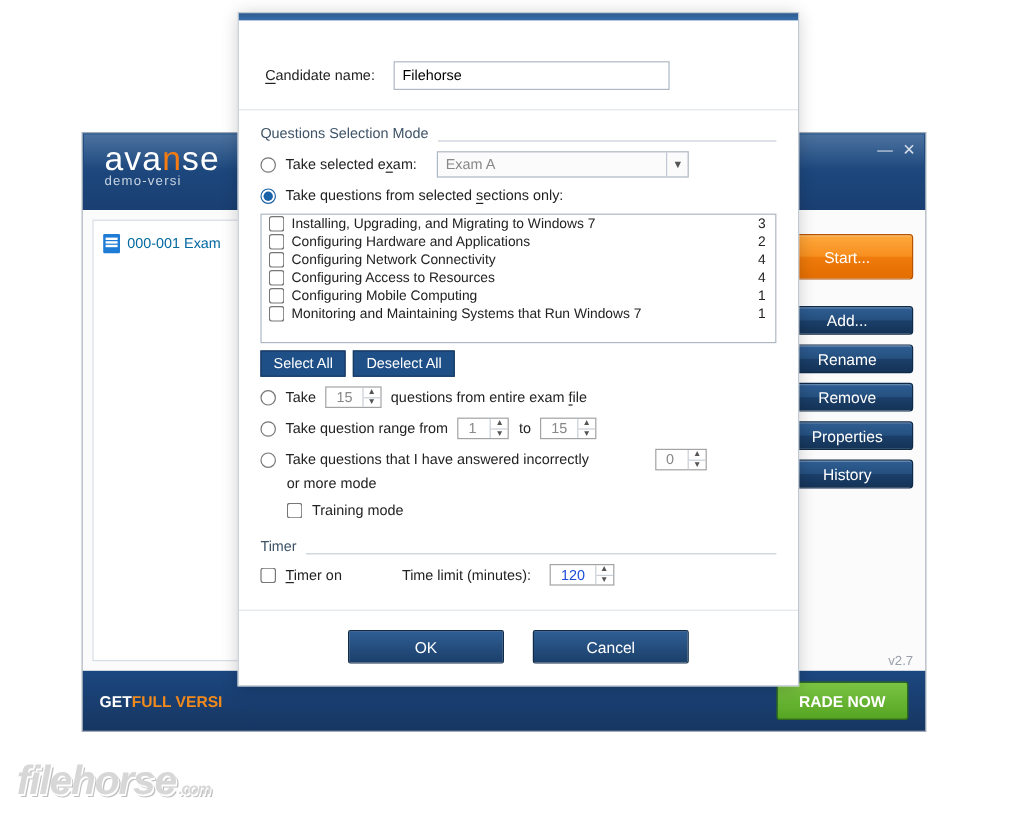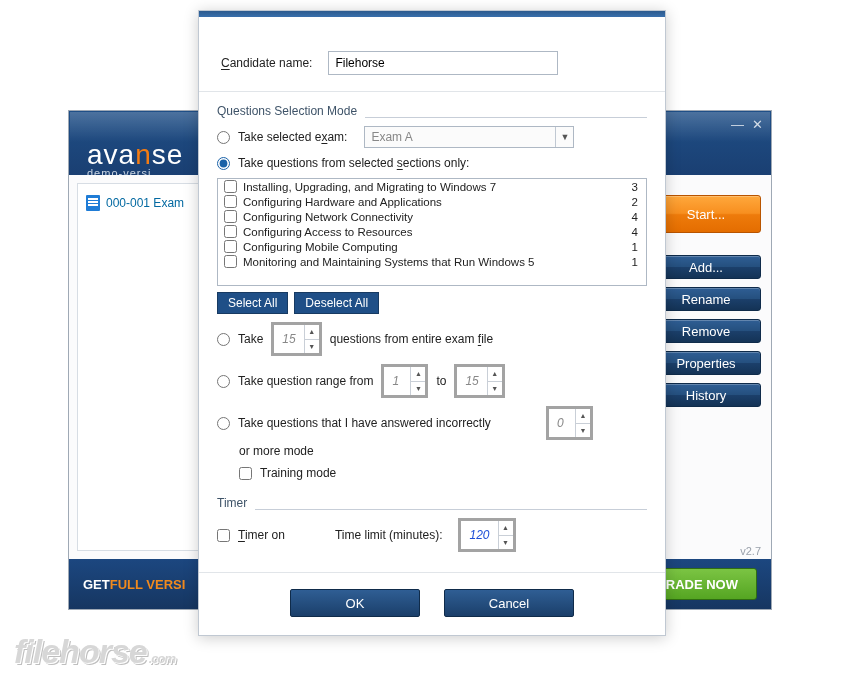--- a/index.html
+++ b/index.html
@@ -3,21 +3,21 @@
 <meta charset="utf-8">
 <style>
 * { box-sizing: border-box; margin: 0; padding: 0; font-family: "Segoe UI", Tahoma, sans-serif; }
 body { width: 862px; height: 687px; background: #fff; position: relative; overflow: hidden; }
 
 
 .main-window { position:absolute; left:68px; top:110px; width:704px; height:500px; border:1px solid #9fa9b5; background:#fff; display:flex; flex-direction:column; }
 .mw-topbar { height:64px; background:linear-gradient(#1f4f87,#1a3f72); position:relative; overflow:hidden; }
 .mw-topbar::before { content:""; position:absolute; inset:1px 1px auto 1px; height:30px; background:linear-gradient(rgba(255,255,255,.2),rgba(255,255,255,0)); }
 .logo { position:absolute; left:18px; top:6px; color:#fff; font-family:"Trebuchet MS",sans-serif; }
-.logo .line1 { font-size:28px; font-weight:400; letter-spacing:1px;margin-top:22px; }
+.logo .line1 { font-size:28px; font-weight:400; letter-spacing:1px; }
 .logo .line1 .accent { color:#f57c12; }
 .logo .line2 { font-size:11px; color:#c8d4e2; letter-spacing:1px; margin-top:-4px; }
 .winbtns { position:absolute; right:8px; top:6px; color:#d4dde8; font-size:13px; display:flex; gap:8px; }
 .mw-body { flex:1; display:flex; background:#fbfbfc; }
 .mw-side { width:170px; border:1px solid #d7dde4; margin:8px 4px 8px 8px; background:#fff; padding:8px 6px; font-size:12px; }
 .exam-item { display:flex; align-items:center; gap:6px; padding:3px 2px; cursor:pointer; color:#0369a1; }
 .doc-icon { width:14px; height:16px; background:#1f7cd6; border-radius:1px; position:relative; }
 .doc-icon::after { content:""; position:absolute; left:2px; right:2px; top:3px; height:2px; background:#fff; box-shadow:0 3px 0 #fff, 0 6px 0 #fff; }
 .mw-right { width:120px; padding:20px 10px 0 0; display:flex; flex-direction:column; gap:2px; margin-left:auto; }
 .btn { height:24px; border:1px solid #0f2b4a; border-radius:3px; color:#fff; font-size:13px; display:flex; align-items:center; justify-content:center; cursor:pointer; background:linear-gradient(#2f5e94 0%,#25507f 48%,#1b3f6a 52%,#143356 100%); box-shadow:inset 0 1px 0 rgba(255,255,255,.25); margin-bottom:6px; }
@@ -46,21 +46,21 @@
 .combo { height:22px; border:1px solid #aeb8c4; background:#fbfbfb; padding:0 22px 0 6px; color:#888; font-size:12px; display:inline-flex; align-items:center; position:relative; }
 .combo .arrow { position:absolute; right:0; top:0; bottom:0; width:18px; border-left:1px solid #c0c8d2; display:flex; align-items:center; justify-content:center; color:#555; font-size:9px; }
 
 .sect-list { margin:4px 18px 0; border:1px solid #aeb8c4; height:108px; overflow-y:scroll; background:#fff; }
 .sect-row { display:flex; align-items:center; gap:6px; padding:1px 6px; font-size:11.5px; }
 .sect-row .cnt { margin-left:auto; padding-right:2px; }
 
 .sel-btns { margin:6px 18px 4px; display:flex; gap:6px; }
 .smallbtn { background:#1f4f87; color:#fff; font-size:12px; padding:3px 10px; border:1px solid #173a62; cursor:pointer; }
 
-.spin { display:inline-flex; align-items:center; border:3px solid #a3a3a3; height:34px; background:#fff;font-style:italic; }
+.spin { display:inline-flex; align-items:center; border:1px solid #a3a3a3; height:18px; background:#fff; }
 .spin span { padding:0 8px; font-size:12px; color:#888; min-width:26px; }
 .spin .sbtns { width:15px; height:100%; border-left:1px solid #c9cfd7; display:flex; flex-direction:column; }
 .spin .sbtns div { flex:1; display:flex; align-items:center; justify-content:center; font-size:7px; color:#555; }
 .spin .sbtns div:first-child { border-bottom:1px solid #c9cfd7; }
 
 .dlg-foot { margin-top:10px; border-top:1px solid #e1e5e9; padding:16px 0 18px; display:flex; justify-content:center; gap:24px; }
 .dlg-btn { width:130px; height:28px; background:linear-gradient(#2f5e94,#1b3f6a); border:1px solid #0f2b4a; color:#fff; font-size:13px; border-radius:2px; cursor:pointer; }
 
 
 .watermark { position:absolute; left:14px; bottom:16px; font-family:"Trebuchet MS",sans-serif; font-weight:800; font-style:italic; font-size:34px; color:#d7d7d7; letter-spacing:-1px; text-shadow:1px 1px 0 #fff,2px 2px 0 #bfbfbf; }
@@ -166,21 +166,21 @@
         <span>Configuring Access to Resources</span>
         <span class="cnt">4</span>
       </div>
       <div class="sect-row">
         <input type="checkbox" style="">
         <span>Configuring Mobile Computing</span>
         <span class="cnt">1</span>
       </div>
       <div class="sect-row">
         <input type="checkbox" style="">
-        <span>Monitoring and Maintaining Systems that Run Windows 5</span>
+        <span>Monitoring and Maintaining Systems that Run Windows 7</span>
         <span class="cnt">1</span>
       </div>
     </div>
 
   <div class="sel-btns">
     <div class="smallbtn"><span>Select All</span></div>
     <div class="smallbtn"><span>Deselect All</span></div>
   </div>
 
   <div class="opt">

